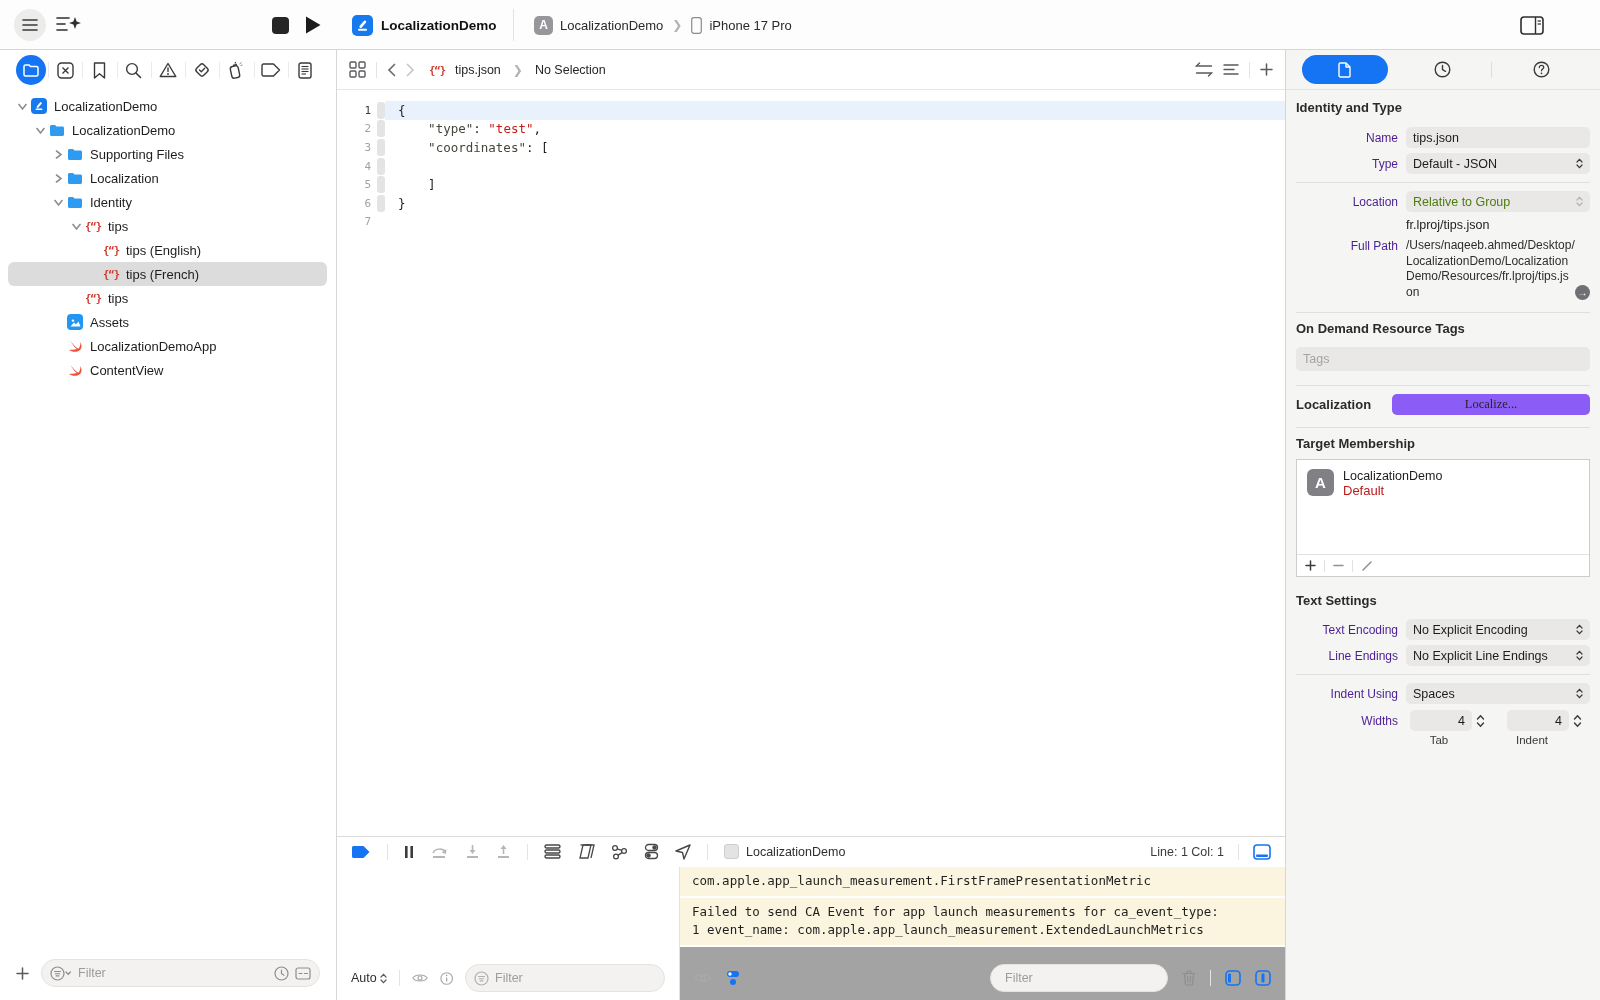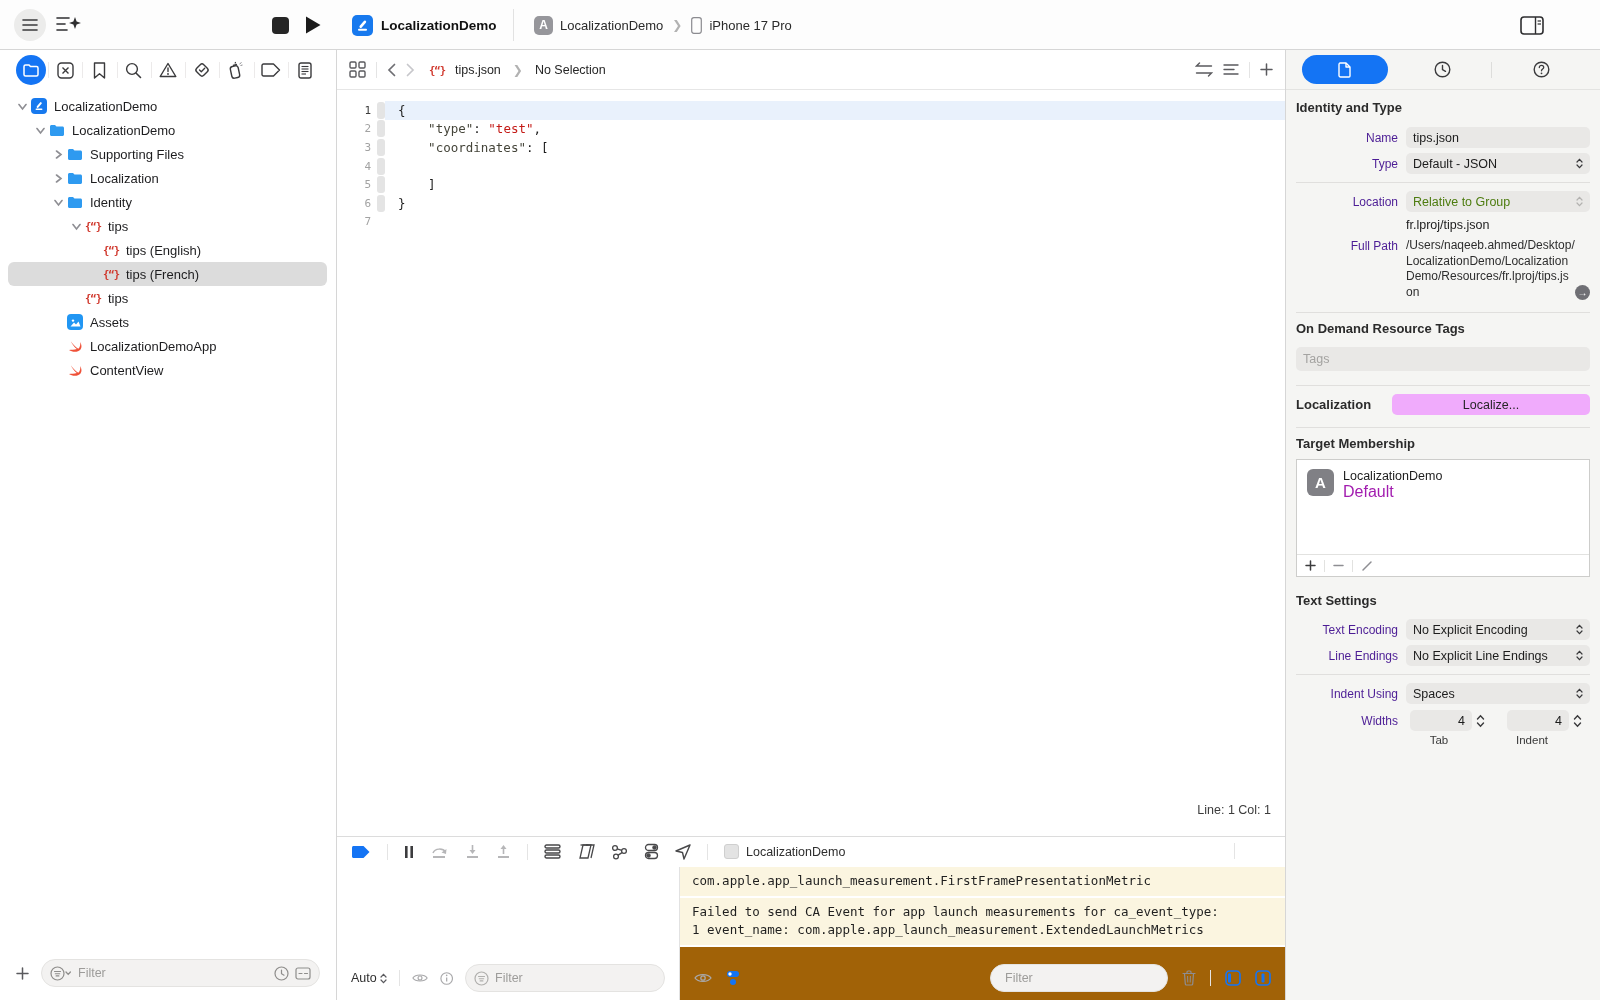--- a/index.html
+++ b/index.html
@@ -77,28 +77,28 @@
     white-space:pre; padding-left:13px; height:100%; display:flex; align-items:center; }
   .eline.current .codecell { background:#e9f1fc; }
   .tp { color:#1c1c1c; } .tk { color:#45453a; } .ts { color:#c41a16; }
 
   
   #debugbar { position:absolute; left:0; top:786px; width:100%; height:30px; border-top:1px solid #dcdcdc;
     display:flex; align-items:center; padding:0 14px; gap:16px; }
   .dbg-sep { width:1px; height:16px; background:#e4e4e4; }
   #debug-app { display:flex; align-items:center; gap:7px; font-size:12.5px; color:#2e2e2e; }
   .app-ph { width:15px; height:15px; border-radius:3px; background:#e3e3e3; border:1px solid #cfcfcf; }
-  #linecol { margin-left:auto; font-size:12.5px; color:#3c3c3c; display:flex; align-items:center; gap:26px;flex-direction:column; }
+  #linecol { margin-left:auto; font-size:12.5px; color:#3c3c3c; display:flex; align-items:center; gap:14px; }
 
   
   #debugarea { position:absolute; left:0; top:817px; width:100%; height:133px; }
   #vars-pane { position:absolute; left:0; top:0; width:343px; height:100%; background:#fff; border-right:1px solid #e2e2e2; }
   #vars-bottom { position:absolute; left:0; bottom:8px; width:100%; display:flex; align-items:center;
     padding:0 14px; gap:12px; font-size:12.5px; color:#2e2e2e; }
-  #console-pane { position:absolute; left:343px; top:0; width:605px; height:100%; background:#a16207; }
+  #console-pane { position:absolute; left:343px; top:0; width:605px; height:100%; background:#a3a3a3; }
   .log-row { background:#fbf5e0; border-bottom:2px solid #fff; padding:5px 12px 6px 12px;
     font-family:"DejaVu Sans Mono", monospace; font-size:12.5px; color:#1f1f1f; white-space:pre-wrap; line-height:18px; }
   #console-bottom { position:absolute; left:0; bottom:8px; width:100%; display:flex; align-items:center;
     padding:0 14px; gap:14px; }
   #console-bottom .filter-pill { flex:none; width:178px; margin-left:auto; }
   .stepper { display:inline-flex; flex-direction:column; align-items:center; justify-content:center; gap:1px; }
 
   
   #inspector { position:absolute; left:1285px; top:50px; width:315px; height:950px;
     background:#f5f5f3; border-left:1px solid #d6d6d6; font-size:12.5px; }
@@ -127,22 +127,22 @@
   #tm-row { display:flex; align-items:flex-start; gap:9px; padding:9px 10px; }
   .tm-icon { width:27px; height:27px; border-radius:6px; background:#808085; color:#fff;
     display:flex; align-items:center; justify-content:center; font-size:15px; font-weight:bold; }
   #tm-foot { position:absolute; left:0; bottom:0; width:100%; height:22px; border-top:1px solid #e2e2e0;
     display:flex; align-items:center; padding:0 8px; gap:8px; color:#4a4a4a; }
   #tm-foot .fsep { width:1px; height:12px; background:#e2e2e0; }
   .numfield { width:62px; height:21px; background:#e9e8e6; border-radius:5px; }
   .numfield input { width:100%; height:100%; border:none; background:transparent; outline:none;
     text-align:right; padding-right:7px; font-size:12.5px; font-family:"Liberation Sans", sans-serif; color:#1c1c1c; }
   .sub-label { font-size:11.5px; color:#3a3a3a; text-align:center; }
-  .localize-btn { flex:1; height:21px; background:#f0abfc; border-radius:5px; border:none;
-    font-size:12.5px; color:#262626; font-family:Liberation Sans, sans-serif; }
+  .localize-btn { flex:1; height:21px; background:#8b5cf6; border-radius:5px; border:none;
+    font-size:12.5px; color:#262626; font-family:Liberation Serif, serif; }
 </style>
 </head>
 <body>
 
 <header id="toolbar">
   <div class="tb-item" id="sidebar-toggle">
     <div class="circ">
         <svg width="16" height="14" viewBox="0 0 16 14">
           <g stroke="#3a3a3c" stroke-width="1.6" stroke-linecap="round">
             <line x1="1" y1="2" x2="15" y2="2"></line>
@@ -770,21 +770,21 @@
       <button class="localize-btn">Localize...</button>
     </div>
     <div class="hr" style="margin-top:12px"></div>
 
     <div class="sec-title">Target Membership</div>
     <div id="tm-box">
       <div id="tm-row">
         <div class="tm-icon">A</div>
         <div>
           <div style="font-size:12.5px;color:#1c1c1c">LocalizationDemo</div>
-          <div style="font-size:16px;color:#a21caf">Default</div>
+          <div style="font-size:13px;color:#b91c1c">Default</div>
         </div>
       </div>
       <div id="tm-foot">
         <svg width="11" height="11" viewBox="0 0 11 11">
             <g stroke="#3c3c3e" stroke-width="1.5" stroke-linecap="round">
               <line x1="5.5" y1="1" x2="5.5" y2="10"></line>
               <line x1="1" y1="5.5" x2="10" y2="5.5"></line>
             </g>
           </svg>
         <span class="fsep"></span>

